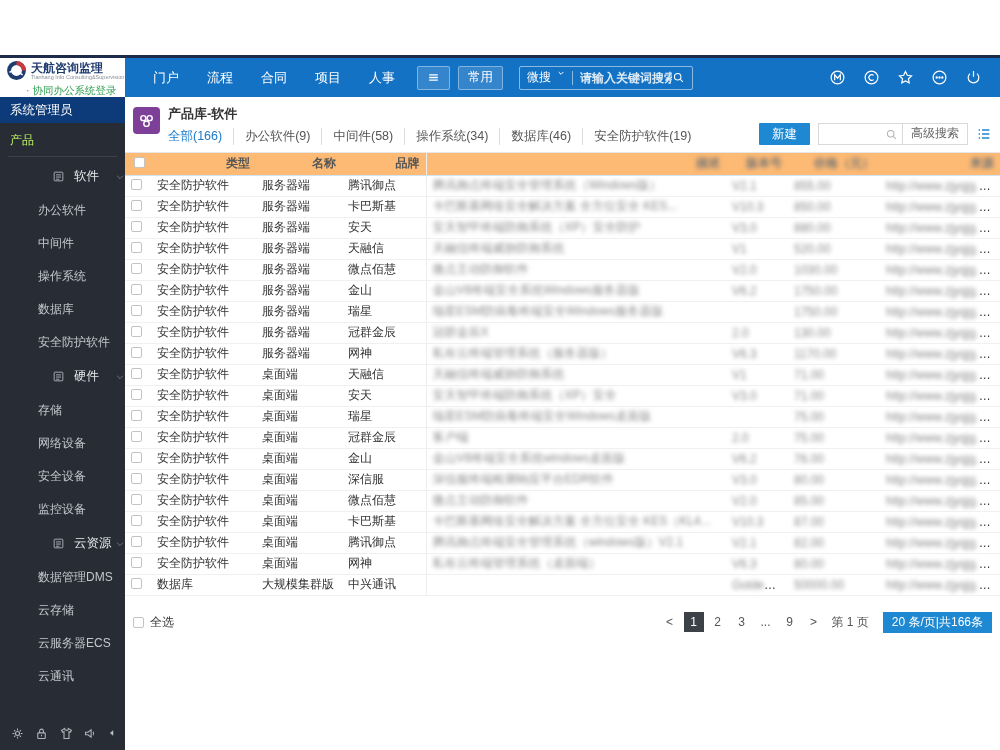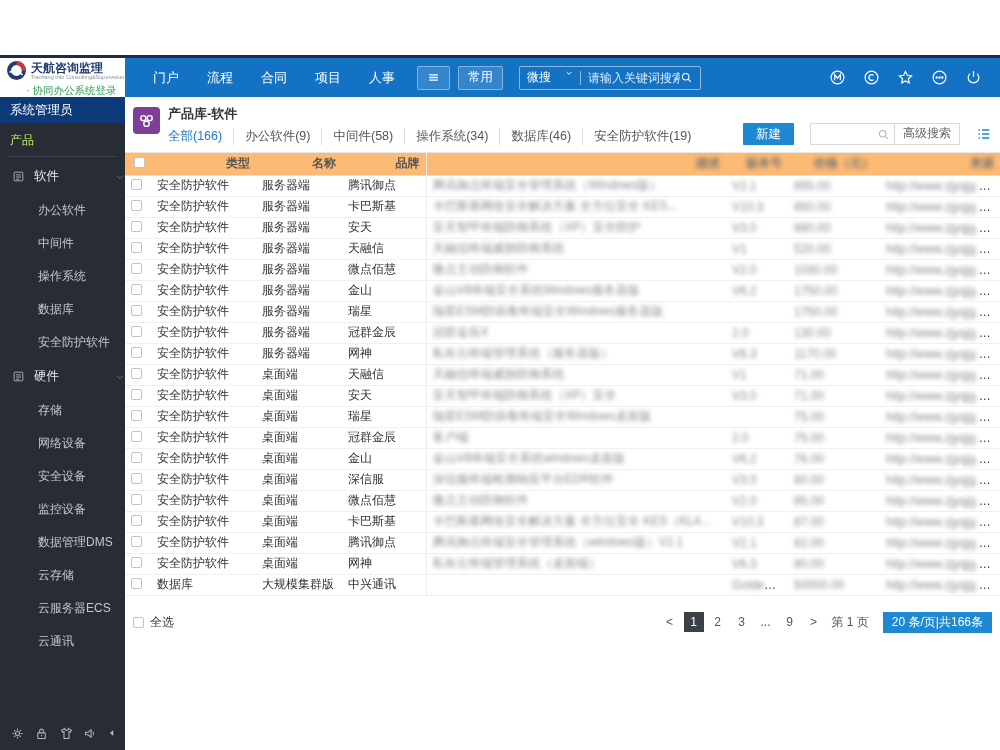--- a/index.html
+++ b/index.html
@@ -16,58 +16,58 @@
   .brand-name { font-size:12px; font-weight:bold; color:#1f3b70; line-height:12px; }
   .brand-sub { font-size:5.5px; color:#8a8f98; letter-spacing:0; }
   .brand-login { font-size:10.5px; color:#2f9e4f; padding:3px 0 0 20px; }
   .navbar { flex:1; background:#1472c4; display:flex; align-items:center; padding:0 14px 0 14px; }
   .nav-item { color:#fff; font-size:13px; margin:0 14px; cursor:pointer; white-space:nowrap; }
   .nav-box { display:flex; align-items:center; justify-content:center; color:#fff; font-size:12.5px;
     background:rgba(255,255,255,.14); border:1px solid rgba(255,255,255,.38);
     border-radius:2px; height:24px; padding:0 9px; margin-left:8px; cursor:pointer; }
   .searchbox { display:flex; align-items:center; margin-left:16px; height:24px;
     border:1px solid rgba(255,255,255,.5); border-radius:2px; padding:0 7px; color:#fff; }
-  .search-scope { font-size:12px; display:flex; align-items:flex-start; gap:14px; cursor:pointer; }
+  .search-scope { font-size:12px; display:flex; align-items:flex-start; gap:6px; cursor:pointer; }
   .search-sep { width:1px; height:14px; background:rgba(255,255,255,.5); margin:0 7px; }
   .search-input { background:transparent; border:none; outline:none; color:#fff;
-    font-size:12px; width:92px; font-family:inherit; }
+    font-size:12px; width:92px; font-family:inherit;font-weight:bold; }
   .search-input::placeholder { color:rgba(255,255,255,.85); }
   .nav-right { margin-left:auto; display:flex; align-items:center; gap:17px; padding-right:4px; }
   .nav-right .icn { width:17px; height:17px; cursor:pointer; display:block; }
 
   
   .body { display:flex; align-items:stretch; }
   .sidebar { width:125px; min-height:593px; background:#282d35; position:relative;
     color:#c9ced4; flex:0 0 125px; }
   .sb-role { background:#0d3a78; color:#fff; font-size:12.5px; height:26px;
     line-height:26px; padding-left:10px; }
   .sb-section { color:#bef264; font-size:12px; padding:9px 10px 7px; }
   .sb-divider { border-top:1px solid #3a414b; margin:0 8px 2px; }
-  .sb-group { display:flex; align-items:center; padding:9px 0 9px 12px; cursor:pointer; }
+  .sb-group { display:flex; align-items:center; padding:9px 0 9px 12px; cursor:pointer;margin-left:40px; }
   .sb-group .g-icn { width:13px; height:13px; margin-right:9px; flex:0 0 13px; }
   .sb-group .g-label { color:#e8eaec; font-size:12.5px; flex:1; }
   .sb-group .g-chev { width:10px; height:10px; }
   .sb-child { padding:8px 6px 8px 38px; font-size:12px; color:#c2c8ce; cursor:pointer; white-space:nowrap; }
   .sb-footer { position:absolute; bottom:0; left:0; width:125px; height:34px;
     display:flex; align-items:center; justify-content:space-evenly; }
   .sb-footer .icn { width:15px; height:15px; cursor:pointer; display:block; }
   .sb-footer .icn.small { width:8px; height:10px; }
 
   
   .main { flex:1; background:#fff; min-height:653px; }
   .title-row { position:relative; padding:8px 8px 0 8px; border-bottom:1px solid #e7e7e7; }
   .title-flex { display:flex; align-items:flex-start; gap:8px; }
   .title-icon { width:27px; height:27px; border-radius:4px; background:#7d3f98;
     display:flex; align-items:center; justify-content:center; flex:0 0 27px; margin-top:2px; }
   .page-title { font-size:13px; font-weight:bold; color:#333; }
   .tabs { display:flex; align-items:center; margin-top:5px; padding-bottom:7px; }
   .tab { font-size:12.5px; color:#555; padding:0 11px; cursor:pointer; border-left:1px solid #dcdcdc; white-space:nowrap; }
   .tab:first-child { border-left:none; padding-left:0; }
   .tab.active { color:#1a7ac9; }
-  .toolbar { position:absolute; right:8px; top:26px; display:flex; align-items:center; gap:16px; }
+  .toolbar { position:absolute; right:8px; top:26px; display:flex; align-items:center; gap:8px; }
   .btn-new { background:#1e88d2; color:#fff; border:none; font-size:12.5px; height:22px;
     padding:0 13px; cursor:pointer; font-family:inherit; border-radius:1px; }
   .adv-group { display:flex; align-items:center; border:1px solid #d9d9d9; height:22px; }
   .adv-input { border:none; outline:none; width:62px; height:20px; font-size:12px; padding:0 4px; font-family:inherit; }
   .adv-group .s-icn { width:13px; height:13px; margin:0 4px; }
   .adv-label { font-size:12px; color:#666; border-left:1px solid #d9d9d9; height:22px;
     line-height:21px; padding:0 8px; cursor:pointer; white-space:nowrap; }
   .view-icn { width:16px; height:16px; cursor:pointer; }
 
   
@@ -207,20 +207,30 @@
               </svg>
               <span class="g-label">硬件</span>
               <svg viewBox="0 0 24 24" fill="none" stroke="#8a9098" stroke-width="1.7" class="g-chev">
                 <path d="M5 9l7 7 7-7"></path>
               </svg>
             </div>
             <div class="sb-child">存储</div>
             <div class="sb-child">网络设备</div>
             <div class="sb-child">安全设备</div>
             <div class="sb-child">监控设备</div>
+            <div class="sb-group">
+              <svg viewBox="0 0 24 24" fill="none" stroke="#aeb4ba" stroke-width="1.7" class="g-icn">
+                <rect x="4" y="4" width="16" height="16" rx="1.5"></rect>
+                <path d="M7.5 9h9M7.5 13h9M7.5 17h6"></path>
+              </svg>
+              <span class="g-label">云资源</span>
+              <svg viewBox="0 0 24 24" fill="none" stroke="#8a9098" stroke-width="1.7" class="g-chev">
+                <path d="M5 9l7 7 7-7"></path>
+              </svg>
+            </div>
             <div class="sb-child">数据管理DMS</div>
             <div class="sb-child">云存储</div>
             <div class="sb-child">云服务器ECS</div>
             <div class="sb-child">云通讯</div>
           </div>
         <div class="sb-footer" id="sb-footer">
             <svg viewBox="0 0 24 24" fill="none" stroke="#aeb4ba" stroke-width="1.7" class="icn">
               <circle cx="12" cy="12" r="3.2"></circle>
               <path d="M12 4v3M12 17v3M4 12h3M17 12h3M6.5 6.5l2 2M15.5 15.5l2 2M17.5 6.5l-2 2M8.5 15.5l-2 2"></path>
             </svg>

